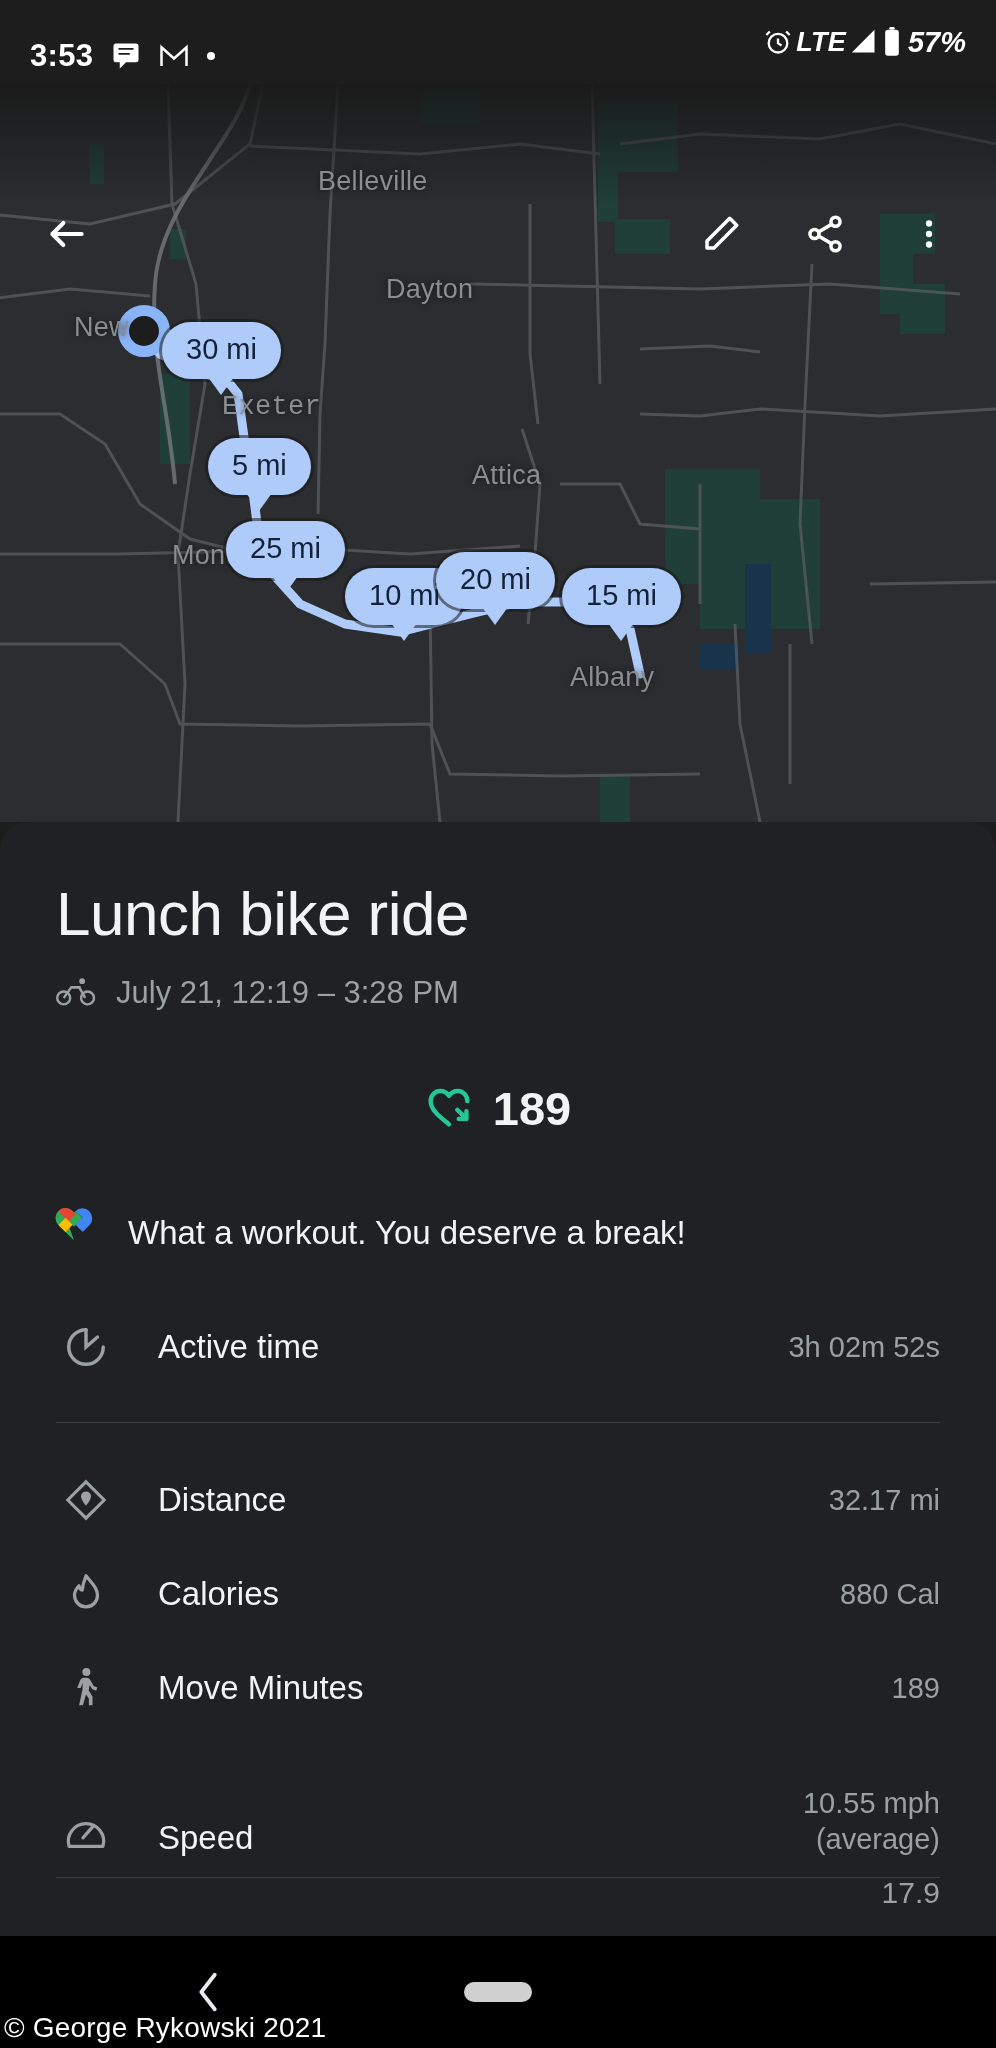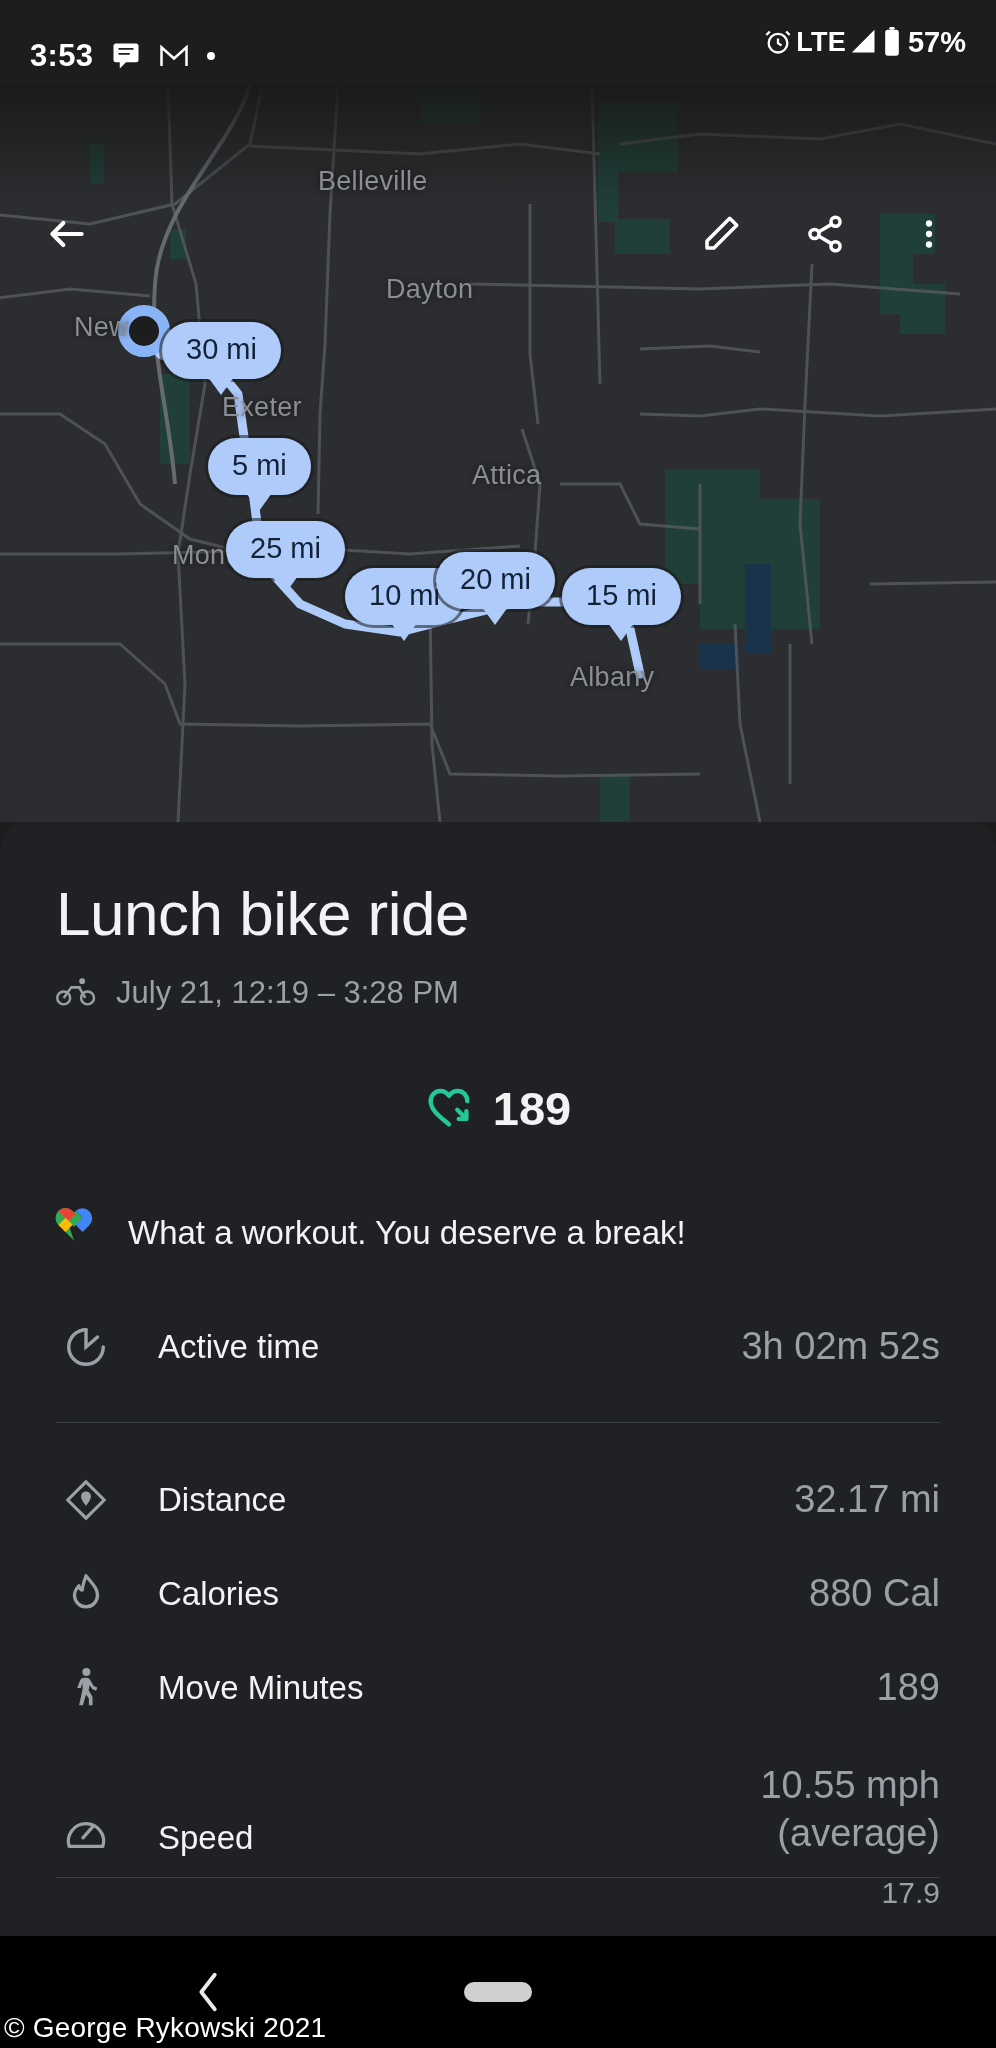--- a/index.html
+++ b/index.html
@@ -19,21 +19,21 @@
   
   .statusbar {
     position: absolute; top: 0; left: 0;
     width: 996px; height: 84px;
     background: #1d1d1d;
     display: flex; align-items: center;
     padding: 0 30px;
     color: #fff;
   }
   .sb-left { display: flex; align-items: center; gap: 18px; margin-top: 28px; }
-  .sb-right { display: flex; align-items: center; gap: 4px; margin-left: auto; }
+  .sb-right { display: flex; align-items: center; gap: 4px; margin-left: auto; font-style: italic; }
   .sb-time { font-size: 31px; font-weight: 700; letter-spacing: .3px; }
   .sb-ic { display: inline-flex; align-items: center; justify-content: center; }
   .sb-dot { width: 8px; height: 8px; border-radius: 50%; background: #fff; }
   .sb-lte { font-size: 27px; font-weight: 700; letter-spacing: .2px; }
   .sb-batt { font-size: 29px; font-weight: 700; margin-left: 2px; }
 
   
   .map {
     position: absolute; top: 84px; left: 0;
     width: 996px; height: 738px;
@@ -136,21 +136,21 @@
 
   .rows { margin-top: 48px; }
   .row {
     display: flex; align-items: center;
     padding: 0 56px;
     height: 94px;
   }
   .row-ic { width: 60px; display: flex; align-items: center; justify-content: center; color: #9aa0a6; }
   .row-label { color: #f1f3f4; font-size: 33px; margin-left: 42px; }
   .row-val {
-    margin-left: auto; color: #9aa0a6; font-size: 38px; text-align: right; line-height: 1.25;
+    margin-left: auto; color: #9aa0a6; font-size: 29px; text-align: right; line-height: 1.25;
   }
   .divider { height: 1px; background: #3c4043; margin: 28px 56px 30px; }
   .divider.tight { margin: 20px 56px 6px; }
   .row.tall { height: 122px; align-items: flex-end; }
 
   .clipped { height: 34px; position: relative; padding: 0 56px; text-decoration: underline; }
   .clipped .v { position: absolute; right: 56px; top: -8px; color: #9aa0a6; font-size: 30px; }
 
   
   .navbar {
@@ -265,21 +265,21 @@
     </svg>
 
     <div class="startdot" style="left:118px; top:221px"></div>
 
     <div class="maptop"></div>
 
     <div id="map-labels">
         <div class="map-label" style="left: 318px; top: 82px;">Belleville</div>
         <div class="map-label" style="left: 386px; top: 190px;">Dayton</div>
         <div class="map-label" style="left: 74px; top: 228px;">New</div>
-        <div class="map-label" style="left: 222px; top: 308px;">Exeter</div>
+        <div class="map-label" style="left: 222px; top: 308px; font-family: Liberation Mono, monospace;">Exeter</div>
         <div class="map-label" style="left: 472px; top: 376px;">Attica</div>
         <div class="map-label" style="left: 172px; top: 456px;">Monticello</div>
         <div class="map-label" style="left: 570px; top: 578px;">Albany</div>
       </div>
 
     <div id="map-pills">
         <div class="pill" style="left: 162px; top: 238px;">30 mi</div>
         <div class="pill" style="left: 208px; top: 354px;">5 mi</div>
         <div class="pill" style="left: 226px; top: 437px;">25 mi</div>
         <div class="pill" style="left: 345px; top: 484px;">10 mi</div>

